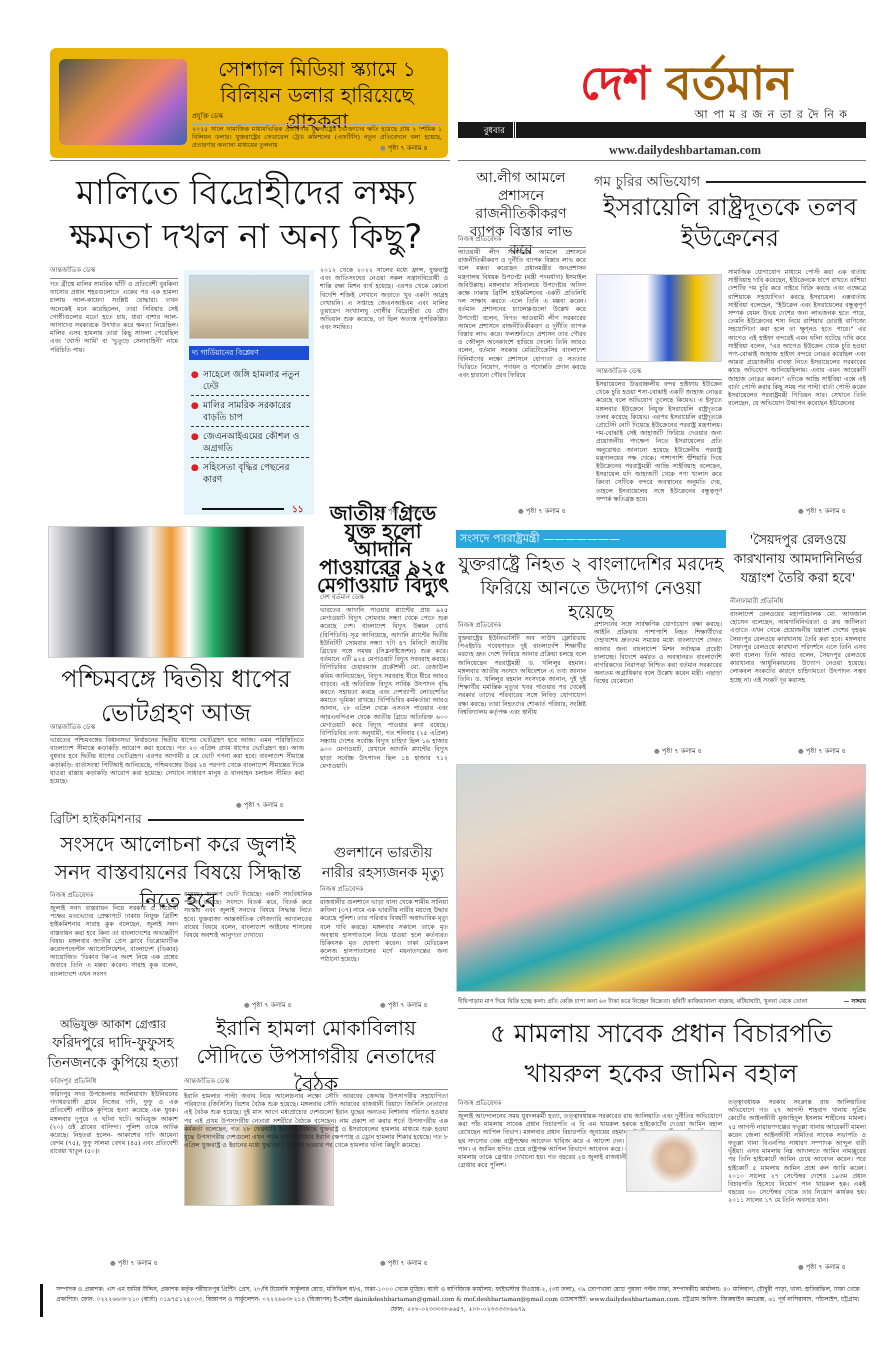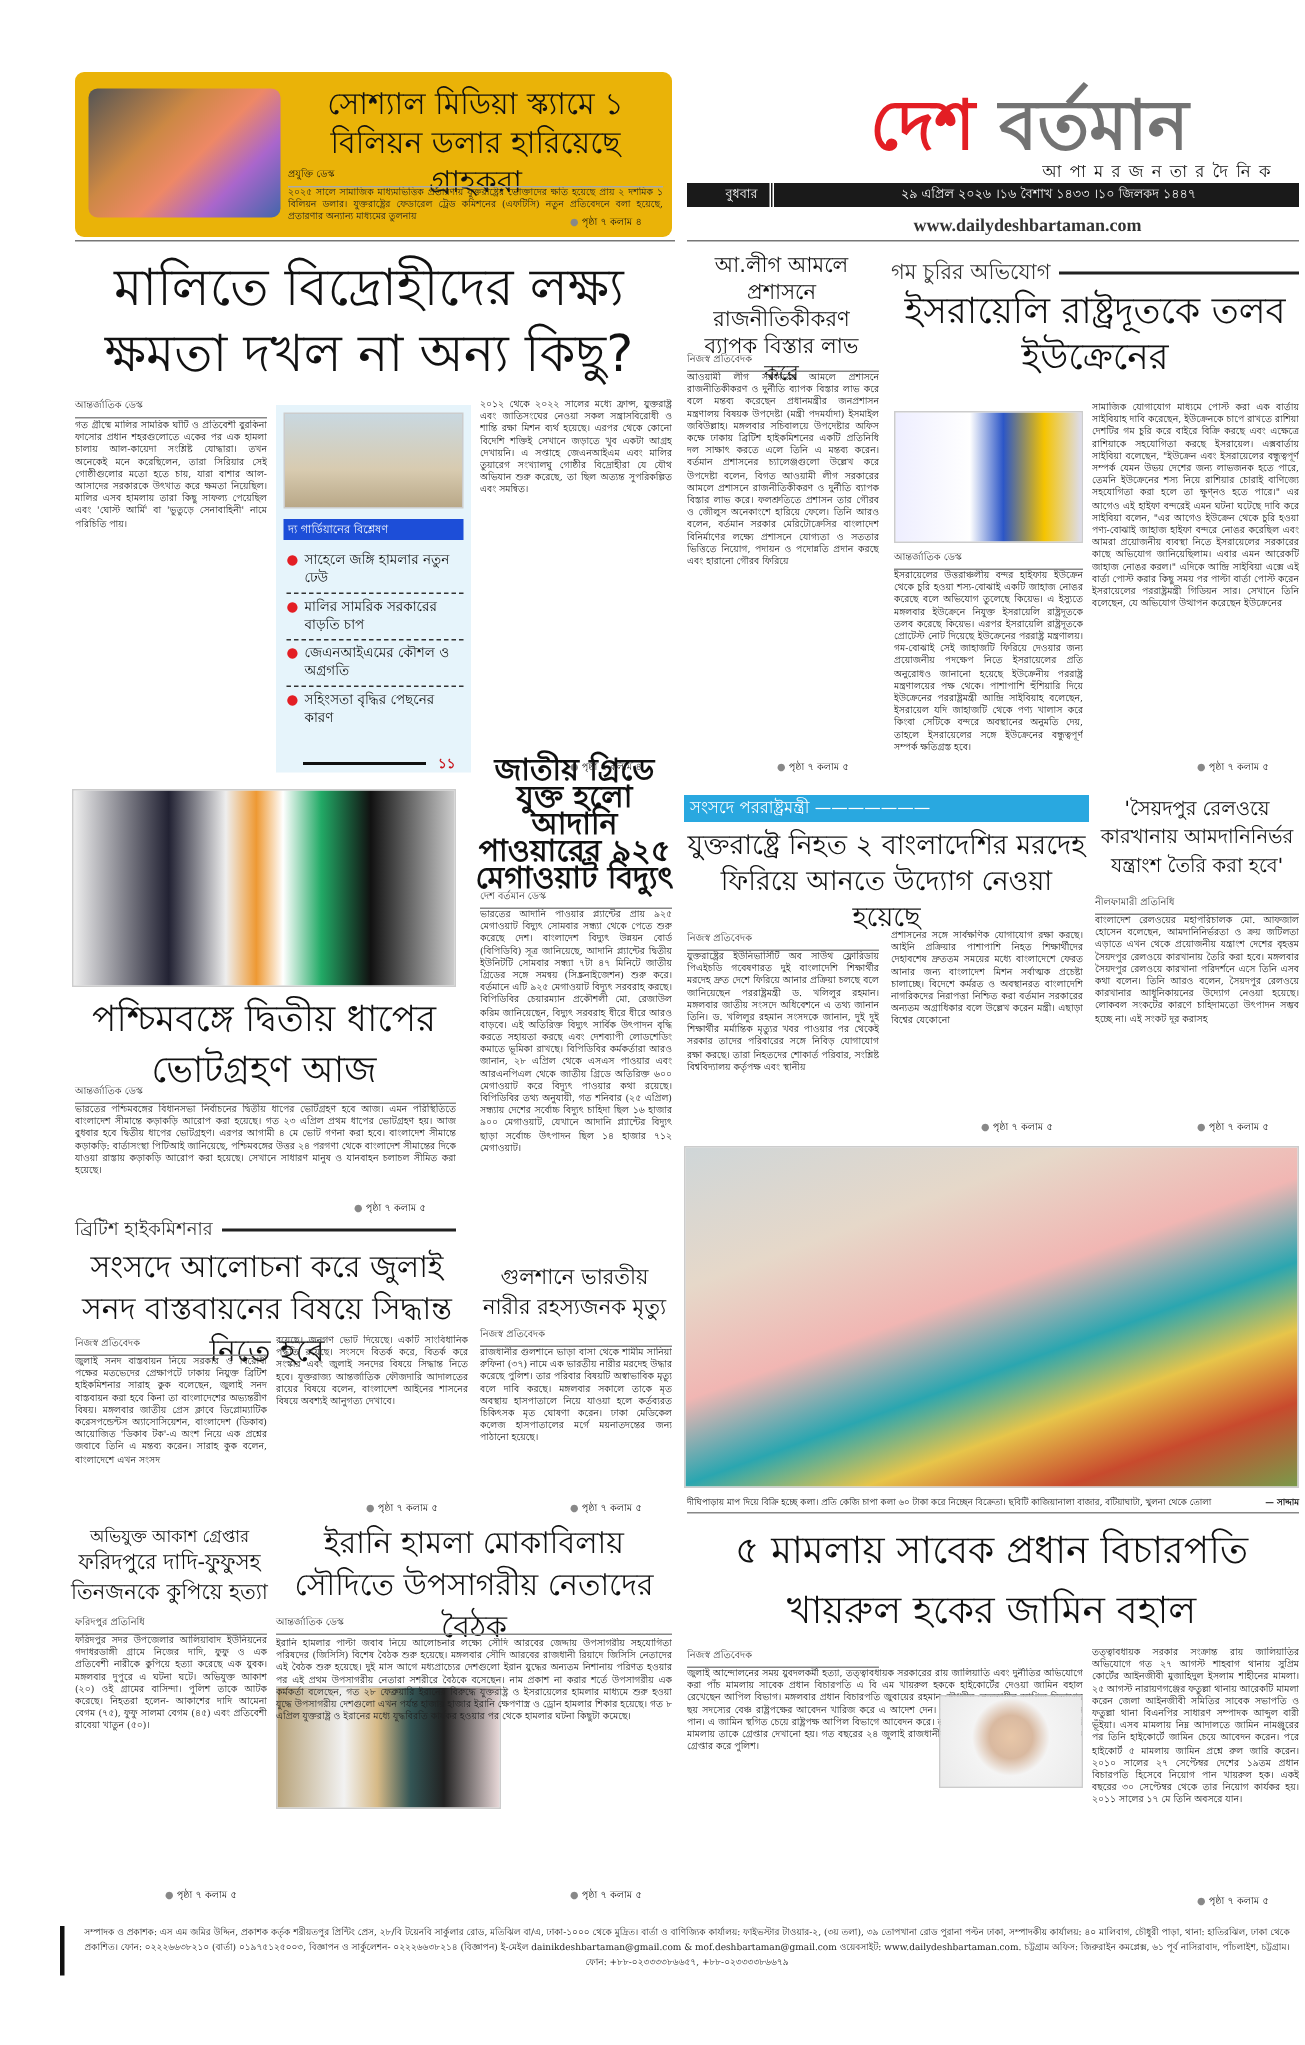--- a/index.html
+++ b/index.html
@@ -21,26 +21,25 @@
   <div class="abs" style="left:9px;top:11px;width:128px;height:86px;border-radius:6px;background:linear-gradient(135deg,#555 0%,#c84 35%,#e86 55%,#a6c 75%,#46a 100%);"></div>
   <div class="abs hl" style="left:142px;top:8px;width:250px;font-size:20px;line-height:26px;">সোশ্যাল মিডিয়া স্ক্যামে ১ বিলিয়ন ডলার হারিয়েছে গ্রাহকরা</div>
   <div class="abs" style="left:142px;top:63px;width:250px;font-size:6.5px;border-bottom:1px solid #aaa;padding-bottom:2px;">প্রযুক্তি ডেস্ক</div>
   <div class="abs body-text" style="left:142px;top:77px;width:250px;height:24px;">২০২৫ সালে সামাজিক মাধ্যমভিত্তিক প্রতারণায় যুক্তরাষ্ট্রের ভোক্তাদের ক্ষতি হয়েছে প্রায় ২ দশমিক ১ বিলিয়ন ডলার। যুক্তরাষ্ট্রের ফেডারেল ট্রেড কমিশনের (এফটিসি) নতুন প্রতিবেদনে বলা হয়েছে, প্রতারণার অন্যান্য মাধ্যমের তুলনায়</div>
   <div class="abs jump" style="left:330px;top:95px;width:62px;">পৃষ্ঠা ৭ কলাম ৪</div>
 </div>
 <div class="abs" style="left:50px;top:160px;width:400px;height:1px;background:#777;"></div>
 
 <div class="abs" style="left:580px;top:58px;width:290px;height:50px;font-family:'DejaVu Sans',sans-serif;font-weight:bold;font-size:46px;line-height:50px;">
   <span style="color:#e31e24;">দেশ</span>
-  <span style="color:#737373;">বর্তমান</span>
+  <span style="color:#a16207;">বর্তমান</span>
 </div>
 <div class="abs" style="left:648px;top:106px;width:200px;font-family:'DejaVu Sans',sans-serif;font-size:11px;letter-spacing:1px;text-align:right;">আ পা ম র  জ ন তা র  দৈ নি ক</div>
 <div class="abs" style="left:458px;top:122px;width:408px;height:16px;background:#1a1a1a;color:#fff;font-size:8.5px;line-height:16px;display:flex;gap:16px;">
   <span style="width:58px;text-align:right;padding-right:8px;border-right:3px double #fff;">বুধবার</span>
-  <span style="flex:1;text-align:center;">২৯ এপ্রিল ২০২৬ ।১৬ বৈশাখ ১৪৩৩ ।১০ জিলকদ ১৪৪৭</span>
 </div>
 <div class="abs" style="left:560px;top:143px;width:250px;text-align:center;font-family:'Liberation Serif',serif;font-weight:bold;font-size:12px;color:#333;">www.dailydeshbartaman.com</div>
 <div class="abs" style="left:458px;top:160px;width:408px;height:1px;background:#777;"></div>
 
 <div class="abs hl" style="left:46px;top:170px;width:400px;font-size:34px;line-height:44px;">মালিতে বিদ্রোহীদের লক্ষ্য ক্ষমতা দখল না অন্য কিছু?</div>
 <div class="abs byline" style="left:50px;top:265px;width:128px;">আন্তর্জাতিক ডেস্ক</div>
 <div class="abs body-text" style="left:50px;top:280px;width:128px;height:235px;">গত গ্রীষ্মে মালির সামরিক ঘাঁটি ও প্রতিবেশী বুরকিনা ফাসোর প্রধান শহরগুলোতে একের পর এক হামলা চালায় আল-কায়েদা সংশ্লিষ্ট যোদ্ধারা। তখন অনেকেই মনে করেছিলেন, তারা সিরিয়ার সেই গোষ্ঠীগুলোর মতো হতে চায়, যারা বাশার আল-আসাদের সরকারকে উৎখাত করে ক্ষমতা নিয়েছিল। মালির এসব হামলায় তারা কিছু সাফল্য পেয়েছিল এবং 'ঘোস্ট আর্মি' বা 'ভুতুড়ে সেনাবাহিনী' নামে পরিচিতি পায়।</div>
 <div class="abs" style="left:184px;top:270px;width:130px;height:245px;background:#e6f4fb;">
   <div class="abs photo" style="left:5px;top:5px;width:120px;height:64px;background:linear-gradient(180deg,#c9d8e0 0%,#d8cbb0 60%,#b9a888 100%);"></div>
   <div class="abs" style="left:5px;top:76px;width:120px;height:14px;background:#1d4ed8;color:#fff;font-size:7.5px;line-height:14px;padding-left:3px;">দ্য গার্ডিয়ানের বিশ্লেষণ</div>

